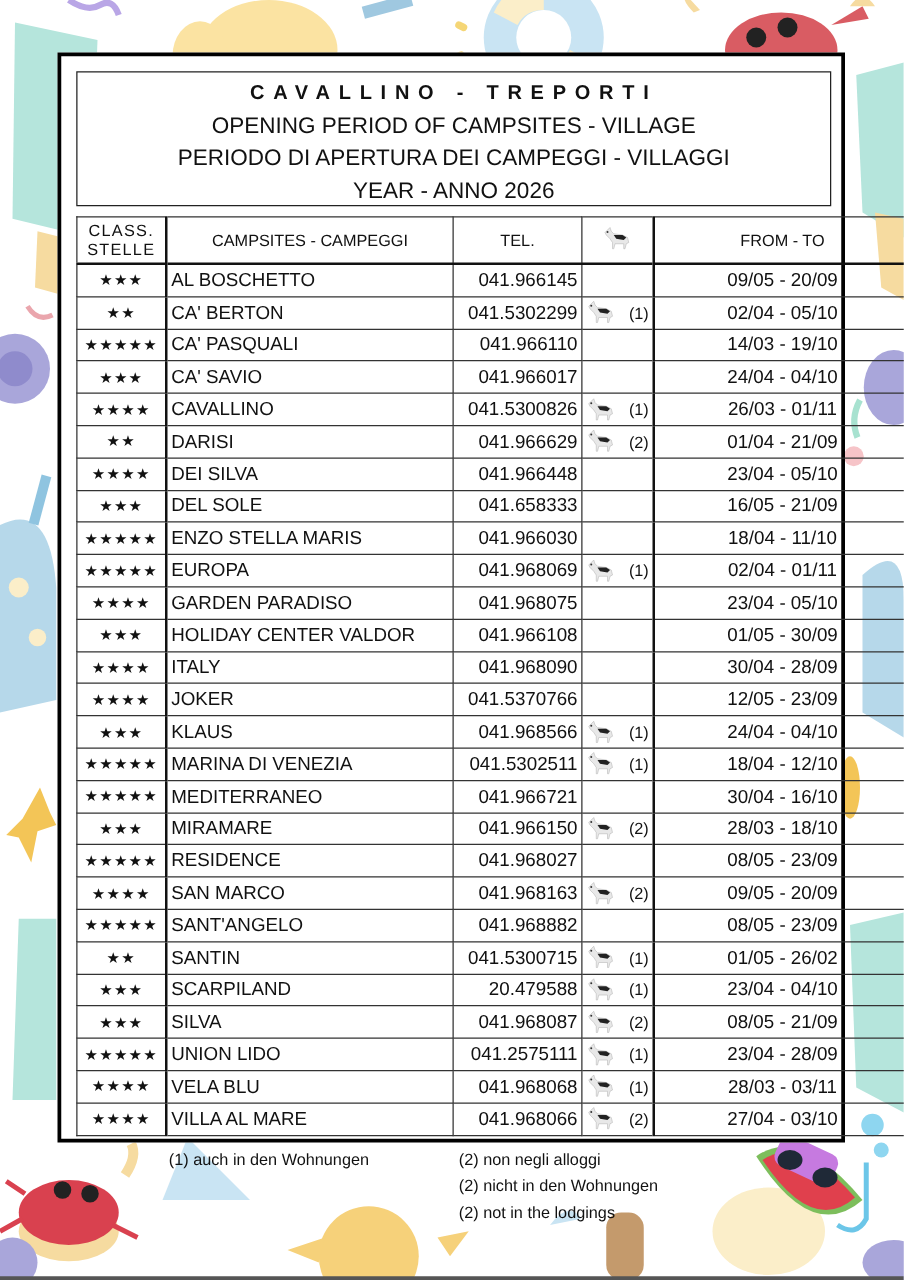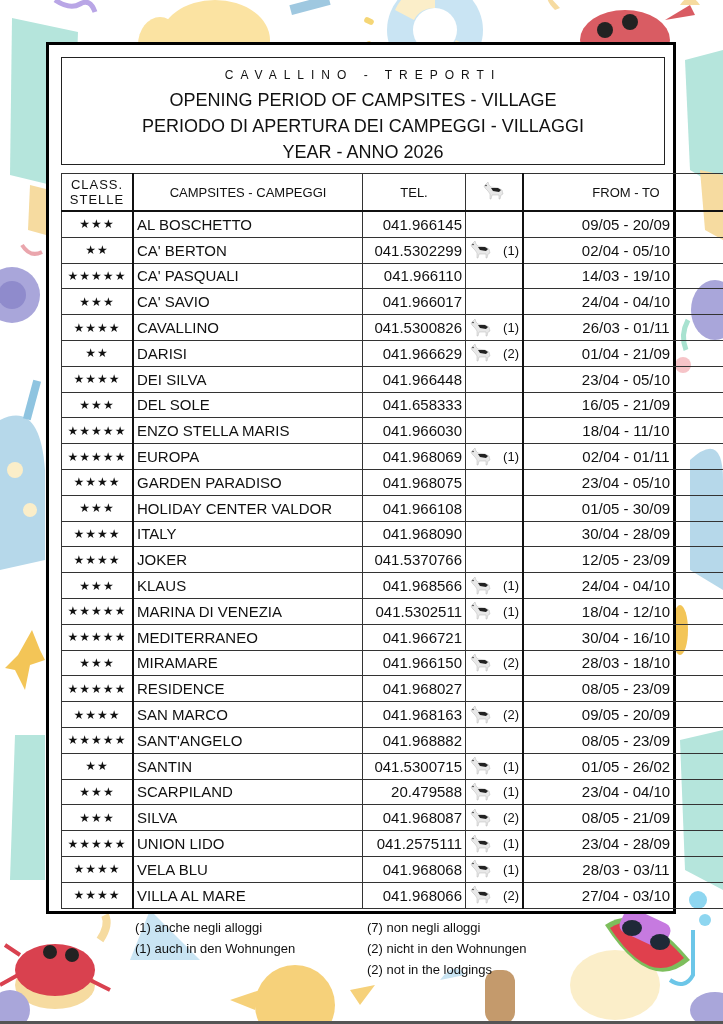--- a/index.html
+++ b/index.html
@@ -15,21 +15,21 @@
 
   
   .frame {
     position:absolute; left:46px; top:42px; width:630px; height:872px;
     background:#fff; border:3px solid #000; box-sizing:border-box;
   }
   .title-box {
     position:absolute; left:12px; top:12px; width:604px; height:108px;
     border:1.5px solid #222; box-sizing:border-box; text-align:center;
   }
-  .title-main { font-weight:normal; font-size:12px; letter-spacing:7px; margin-top:5px; line-height:24px; }
+  .title-main { font-weight:bold; font-size:16px; letter-spacing:7px; margin-top:5px; line-height:24px; }
   .title-line { font-size:18px; line-height:26px; }
 
   table.camp {
     position:absolute; left:12px; top:128px; width:668px;
     border-collapse:collapse; table-layout:fixed;
     font-size:15px;
   }
   table.camp th, table.camp td {
     border:1px solid #333; height:24.8px; padding:0 3px; white-space:nowrap; overflow:hidden;
   }
@@ -453,25 +453,24 @@
               <span>(2)</span>
             </div>
           </td>
           <td class="c-dates"><span>27/04 - 03/10</span></td>
         </tr>
       </tbody>
   </table>
 
   <div class="legend">
     <div class="col" style="left:0">
-      <div>(1) anche negli alloggi</div>
       <div>(1) auch in den Wohnungen</div>
     </div>
     <div class="col" style="left:232px">
-      <div>(7) non negli alloggi</div>
+      <div>(2) non negli alloggi</div>
       <div>(2) nicht in den Wohnungen</div>
       <div>(2) not in the lodgings</div>
     </div>
   </div>
 </div>
 
 <div class="bottom-bar"></div>
 
 <svg width="0" height="0" style="position:absolute">
   <defs>

